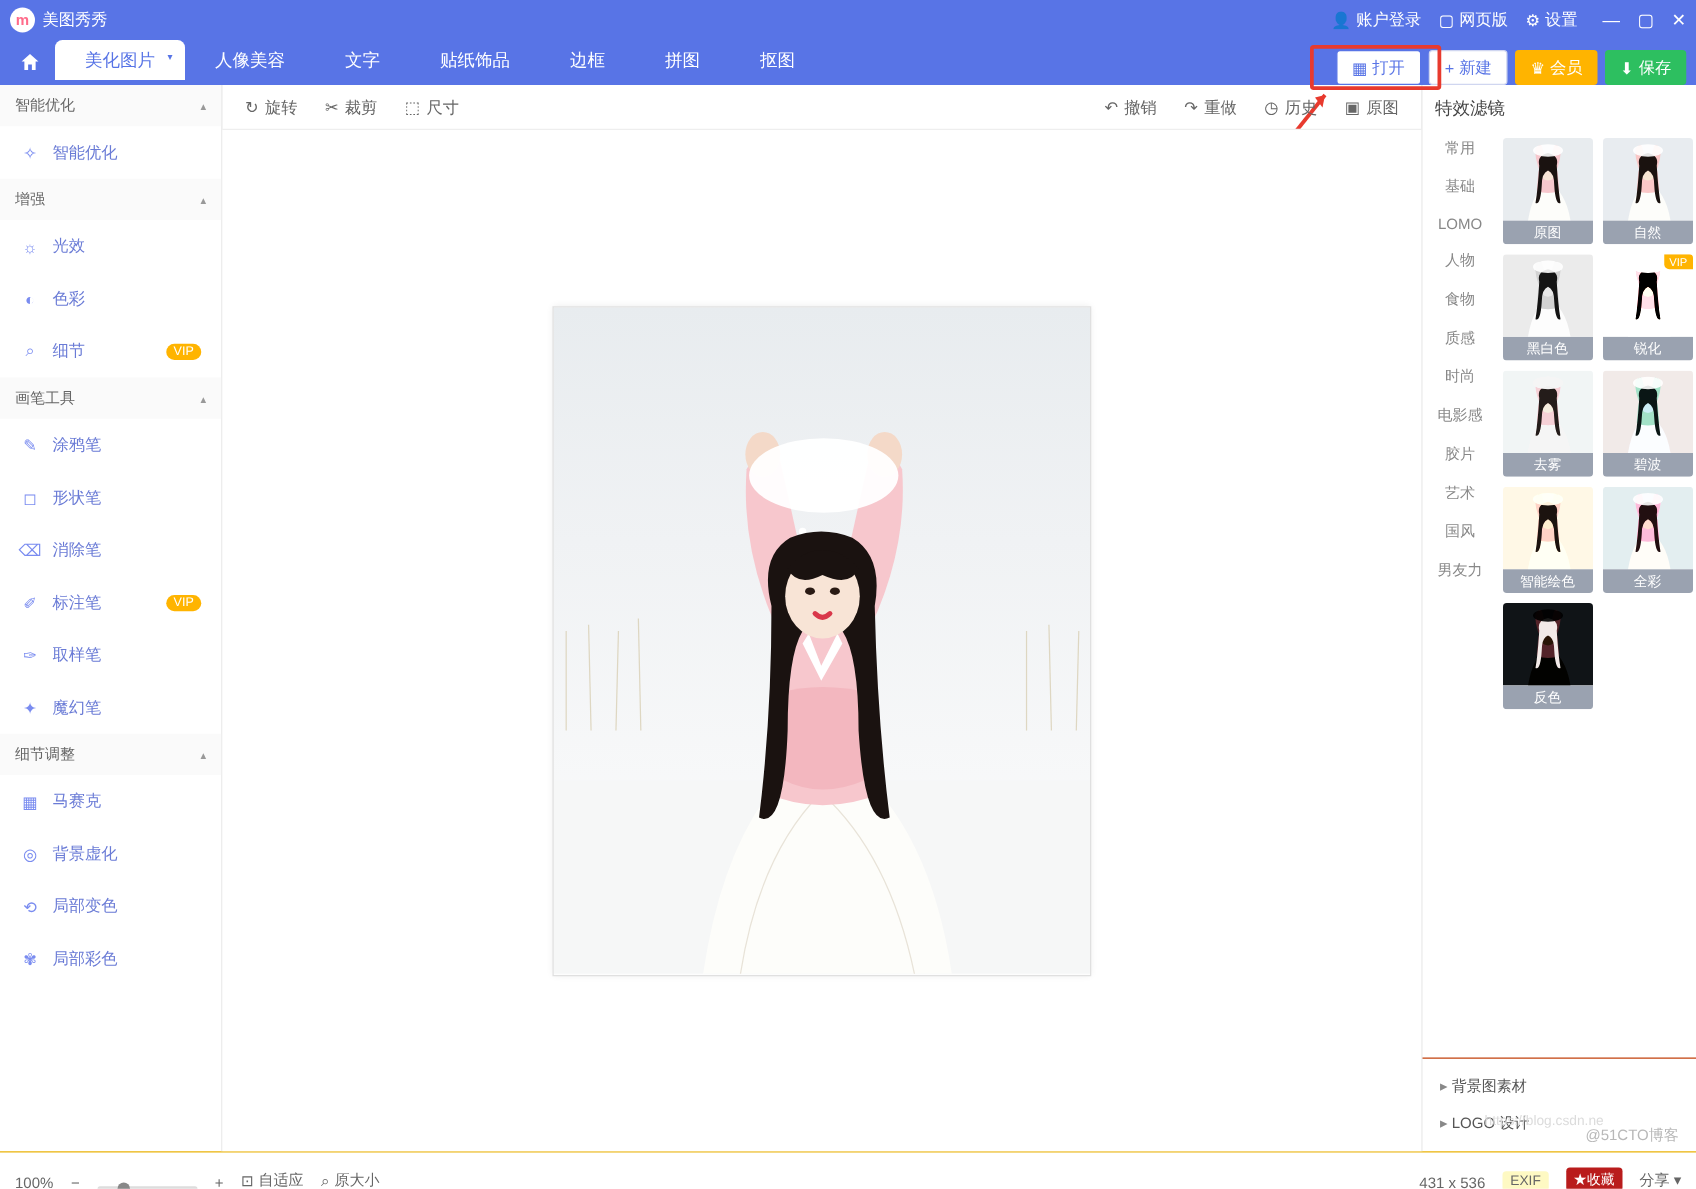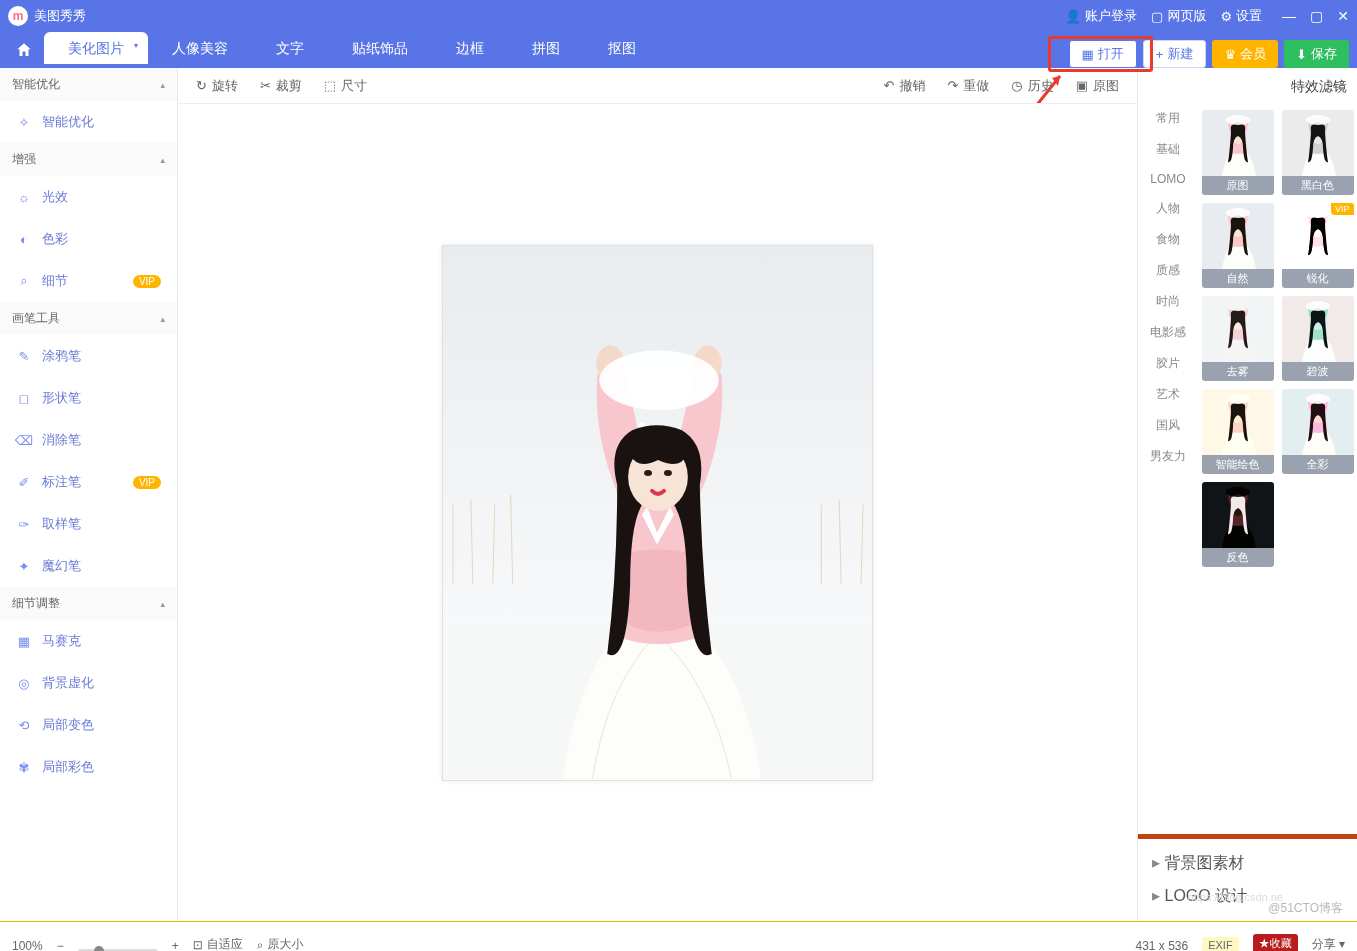--- a/index.html
+++ b/index.html
@@ -29,30 +29,30 @@
 .lp-item .ic{width:16px;height:16px;display:inline-flex;align-items:center;justify-content:center;color:#7a8cf0}
 .vip-badge{background:#ffb400;color:#fff;font-size:10px;padding:1px 6px;border-radius:8px;margin-left:auto}
 .canvas-wrap{flex:1;display:flex;flex-direction:column;position:relative}
 .toolbar{height:36px;display:flex;align-items:center;gap:22px;padding:0 18px;border-bottom:1px solid #eee;font-size:13px;color:#666}
 .tb-item{display:flex;align-items:center;gap:5px;cursor:pointer}
 .tb-spacer{flex:1}
 .canvas{flex:1;display:flex;align-items:center;justify-content:center;background:#fff;position:relative}
 .photo{width:431px;height:536px;border:1px solid #e0e0e0;box-shadow:0 0 6px rgba(0,0,0,.08);overflow:hidden;position:relative;background:linear-gradient(#e8ecef 0%,#f0f2f4 35%,#fdfdfd 100%)}
 .photo svg{position:absolute;inset:0}
 .right-panel{width:220px;border-left:1px solid #e8e8e8;display:flex;flex-direction:column}
-.rp-title{text-align:right;padding:10px;font-size:14px;color:#444}
+.rp-title{text-align:left;padding:10px;font-size:14px;color:#444}
 .rp-body{flex:1;display:flex;overflow:hidden}
 .rp-cats{width:60px;display:flex;flex-direction:column;align-items:center;padding-top:4px;font-size:12px;color:#888;gap:14px}
 .rp-cats div{cursor:pointer}
 .rp-thumbs{flex:1;overflow-y:auto;padding:4px;display:grid;grid-template-columns:repeat(2,72px);gap:8px;justify-content:center;align-content:start}
 .thumb{width:72px;border-radius:3px;overflow:hidden;position:relative;cursor:pointer}
 .thumb .timg{width:72px;height:66px;display:block}
 .thumb .tlabel{background:#9aa2b0;color:#fff;font-size:11px;text-align:center;padding:2px 0}
 .thumb .vip-t{position:absolute;top:0;right:0;background:#ffb400;color:#fff;font-size:9px;padding:1px 4px;border-radius:0 0 0 4px}
-.rp-links{border-top:5px solid #c2410c;padding:8px 14px;font-size:16px;color:#555}
+.rp-links{border-top:1px solid #c2410c;padding:8px 14px;font-size:12px;color:#555}
 .rp-links div{padding:6px 0;cursor:pointer}
 .rp-links div::before{content:"▸ ";color:#888}
 .statusbar{height:32px;border-top:1px solid #eab308;display:flex;align-items:flex-end;padding:0 12px;font-size:12px;color:#666;gap:14px}
 .sb-slider{width:80px;height:4px;background:#ddd;border-radius:2px;position:relative}
 .sb-slider .knob{position:absolute;width:10px;height:10px;background:#888;border-radius:50%;top:-3px;left:20%}
 .sb-spacer{flex:1}
 .sb-chip{padding:2px 6px;border-radius:3px;background:#fef9c3;font-size:11px}
 .sb-chip.green{background:#b91c1c;color:#fff}
 .caret{font-size:9px;color:#999}
 .watermark{position:absolute;right:14px;bottom:34px;color:#b8b8b8;font-size:12px}
@@ -311,44 +311,44 @@
               <path d="M28 30 Q28 22 36 20 Q44 22 44 30 L45 42 Q36 46 27 42Z" fill="#f7c7cd"></path>
               <path d="M30 28 Q25 16 26 8 Q29 5 31 6 Q34 16 36 26Z" fill="#f7c7cd"></path>
               <path d="M42 28 Q47 16 46 8 Q43 5 41 6 Q38 16 36 26Z" fill="#f7c7cd"></path>
               <ellipse cx="36" cy="26" rx="7" ry="8" fill="#f8e4d6"></ellipse>
               <path d="M29 22 Q27 14 36 12 Q45 14 43 22 Q44 40 46 52 Q42 54 41 38 Q41 28 36 26 Q31 28 31 38 Q30 54 26 52 Q28 40 29 22Z" fill="#1a1210"></path>
               <ellipse cx="36" cy="10" rx="12" ry="5" fill="#fff" opacity="0.9"></ellipse>
             </svg>
             <div class="tlabel">原图</div>
           </div>
           <div class="thumb">
+            <svg class="timg" viewBox="0 0 72 66" style="filter: hue-rotate(8deg) saturate(1.1);">
+              <rect width="72" height="66" fill="#e8ecef"></rect>
+              <path d="M20 66 Q24 42 36 36 Q50 42 54 66Z" fill="#fdfdfa"></path>
+              <path d="M28 30 Q28 22 36 20 Q44 22 44 30 L45 42 Q36 46 27 42Z" fill="#f7c7cd"></path>
+              <path d="M30 28 Q25 16 26 8 Q29 5 31 6 Q34 16 36 26Z" fill="#f7c7cd"></path>
+              <path d="M42 28 Q47 16 46 8 Q43 5 41 6 Q38 16 36 26Z" fill="#f7c7cd"></path>
+              <ellipse cx="36" cy="26" rx="7" ry="8" fill="#f8e4d6"></ellipse>
+              <path d="M29 22 Q27 14 36 12 Q45 14 43 22 Q44 40 46 52 Q42 54 41 38 Q41 28 36 26 Q31 28 31 38 Q30 54 26 52 Q28 40 29 22Z" fill="#1a1210"></path>
+              <ellipse cx="36" cy="10" rx="12" ry="5" fill="#fff" opacity="0.9"></ellipse>
+            </svg>
+            <div class="tlabel">自然</div>
+          </div>
+          <div class="thumb">
             <svg class="timg" viewBox="0 0 72 66" style="filter: grayscale(1);">
               <rect width="72" height="66" fill="#e8ecef"></rect>
               <path d="M20 66 Q24 42 36 36 Q50 42 54 66Z" fill="#fdfdfa"></path>
               <path d="M28 30 Q28 22 36 20 Q44 22 44 30 L45 42 Q36 46 27 42Z" fill="#f7c7cd"></path>
               <path d="M30 28 Q25 16 26 8 Q29 5 31 6 Q34 16 36 26Z" fill="#f7c7cd"></path>
               <path d="M42 28 Q47 16 46 8 Q43 5 41 6 Q38 16 36 26Z" fill="#f7c7cd"></path>
               <ellipse cx="36" cy="26" rx="7" ry="8" fill="#f8e4d6"></ellipse>
               <path d="M29 22 Q27 14 36 12 Q45 14 43 22 Q44 40 46 52 Q42 54 41 38 Q41 28 36 26 Q31 28 31 38 Q30 54 26 52 Q28 40 29 22Z" fill="#1a1210"></path>
               <ellipse cx="36" cy="10" rx="12" ry="5" fill="#fff" opacity="0.9"></ellipse>
             </svg>
             <div class="tlabel">黑白色</div>
-          </div>
-          <div class="thumb">
-            <svg class="timg" viewBox="0 0 72 66" style="filter: hue-rotate(8deg) saturate(1.1);">
-              <rect width="72" height="66" fill="#e8ecef"></rect>
-              <path d="M20 66 Q24 42 36 36 Q50 42 54 66Z" fill="#fdfdfa"></path>
-              <path d="M28 30 Q28 22 36 20 Q44 22 44 30 L45 42 Q36 46 27 42Z" fill="#f7c7cd"></path>
-              <path d="M30 28 Q25 16 26 8 Q29 5 31 6 Q34 16 36 26Z" fill="#f7c7cd"></path>
-              <path d="M42 28 Q47 16 46 8 Q43 5 41 6 Q38 16 36 26Z" fill="#f7c7cd"></path>
-              <ellipse cx="36" cy="26" rx="7" ry="8" fill="#f8e4d6"></ellipse>
-              <path d="M29 22 Q27 14 36 12 Q45 14 43 22 Q44 40 46 52 Q42 54 41 38 Q41 28 36 26 Q31 28 31 38 Q30 54 26 52 Q28 40 29 22Z" fill="#1a1210"></path>
-              <ellipse cx="36" cy="10" rx="12" ry="5" fill="#fff" opacity="0.9"></ellipse>
-            </svg>
-            <div class="tlabel">自然</div>
           </div>
           <div class="thumb">
             <svg class="timg" viewBox="0 0 72 66" style="filter: contrast(1.35) saturate(1.1);">
               <rect width="72" height="66" fill="#e8ecef"></rect>
               <path d="M20 66 Q24 42 36 36 Q50 42 54 66Z" fill="#fdfdfa"></path>
               <path d="M28 30 Q28 22 36 20 Q44 22 44 30 L45 42 Q36 46 27 42Z" fill="#f7c7cd"></path>
               <path d="M30 28 Q25 16 26 8 Q29 5 31 6 Q34 16 36 26Z" fill="#f7c7cd"></path>
               <path d="M42 28 Q47 16 46 8 Q43 5 41 6 Q38 16 36 26Z" fill="#f7c7cd"></path>
               <ellipse cx="36" cy="26" rx="7" ry="8" fill="#f8e4d6"></ellipse>
               <path d="M29 22 Q27 14 36 12 Q45 14 43 22 Q44 40 46 52 Q42 54 41 38 Q41 28 36 26 Q31 28 31 38 Q30 54 26 52 Q28 40 29 22Z" fill="#1a1210"></path>

